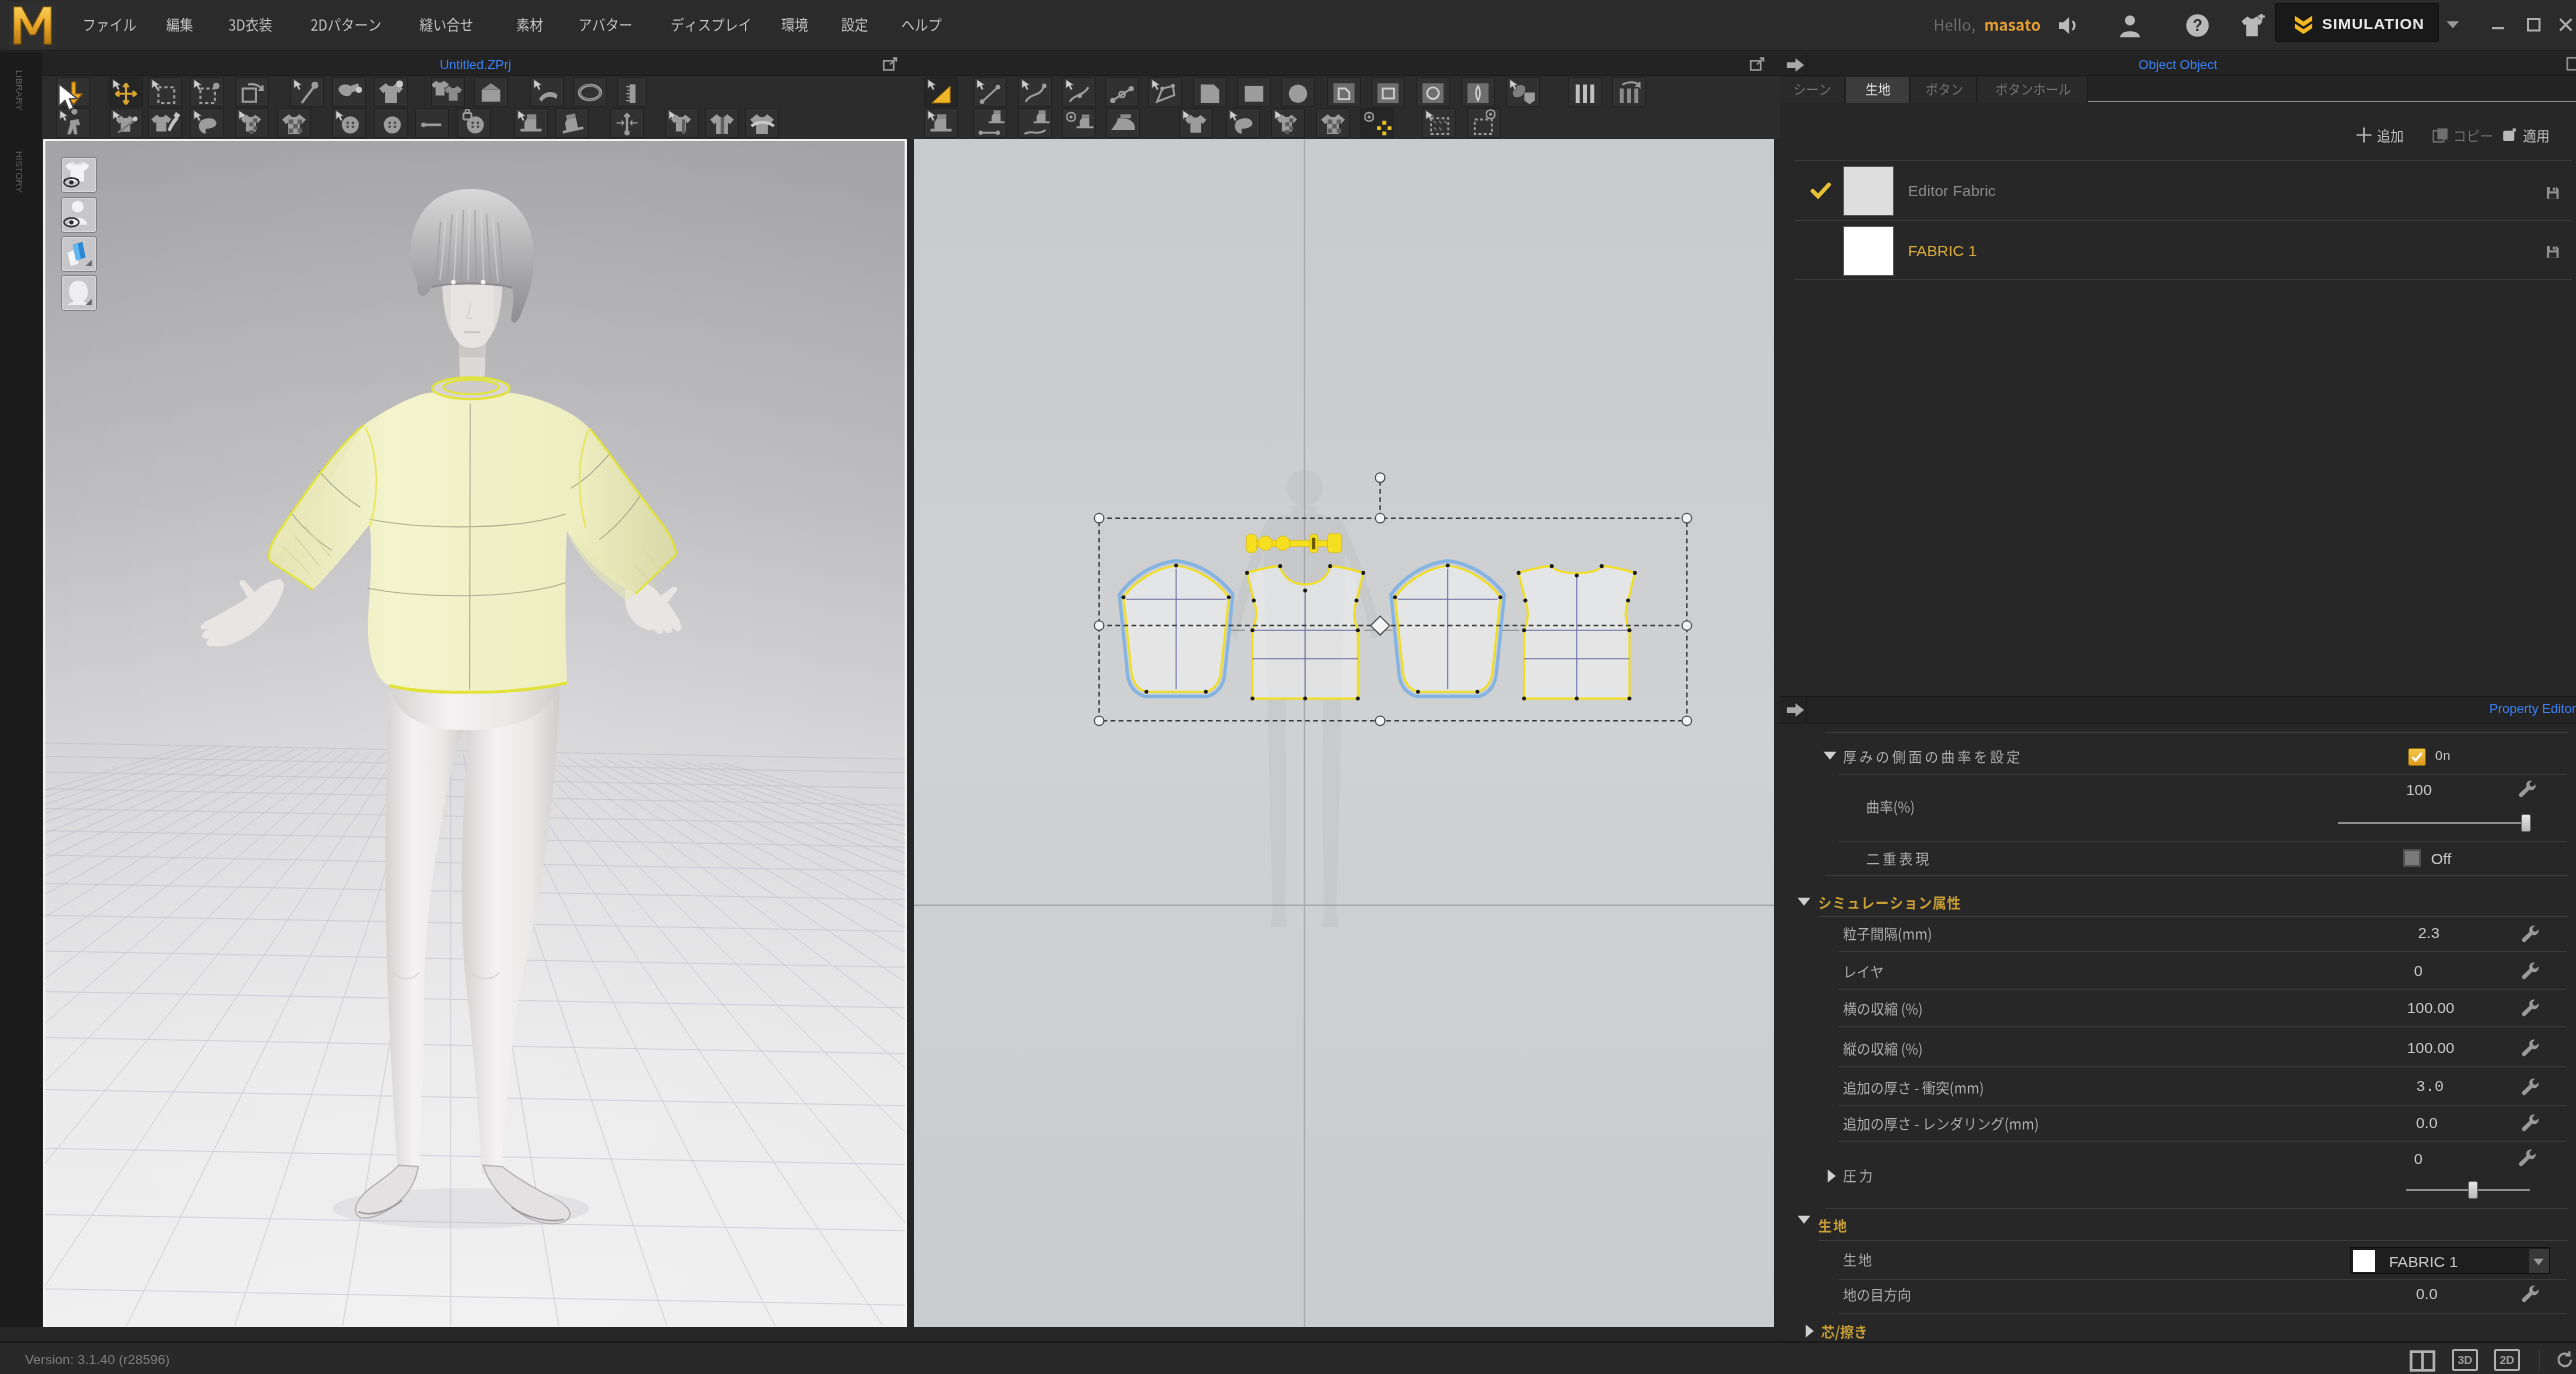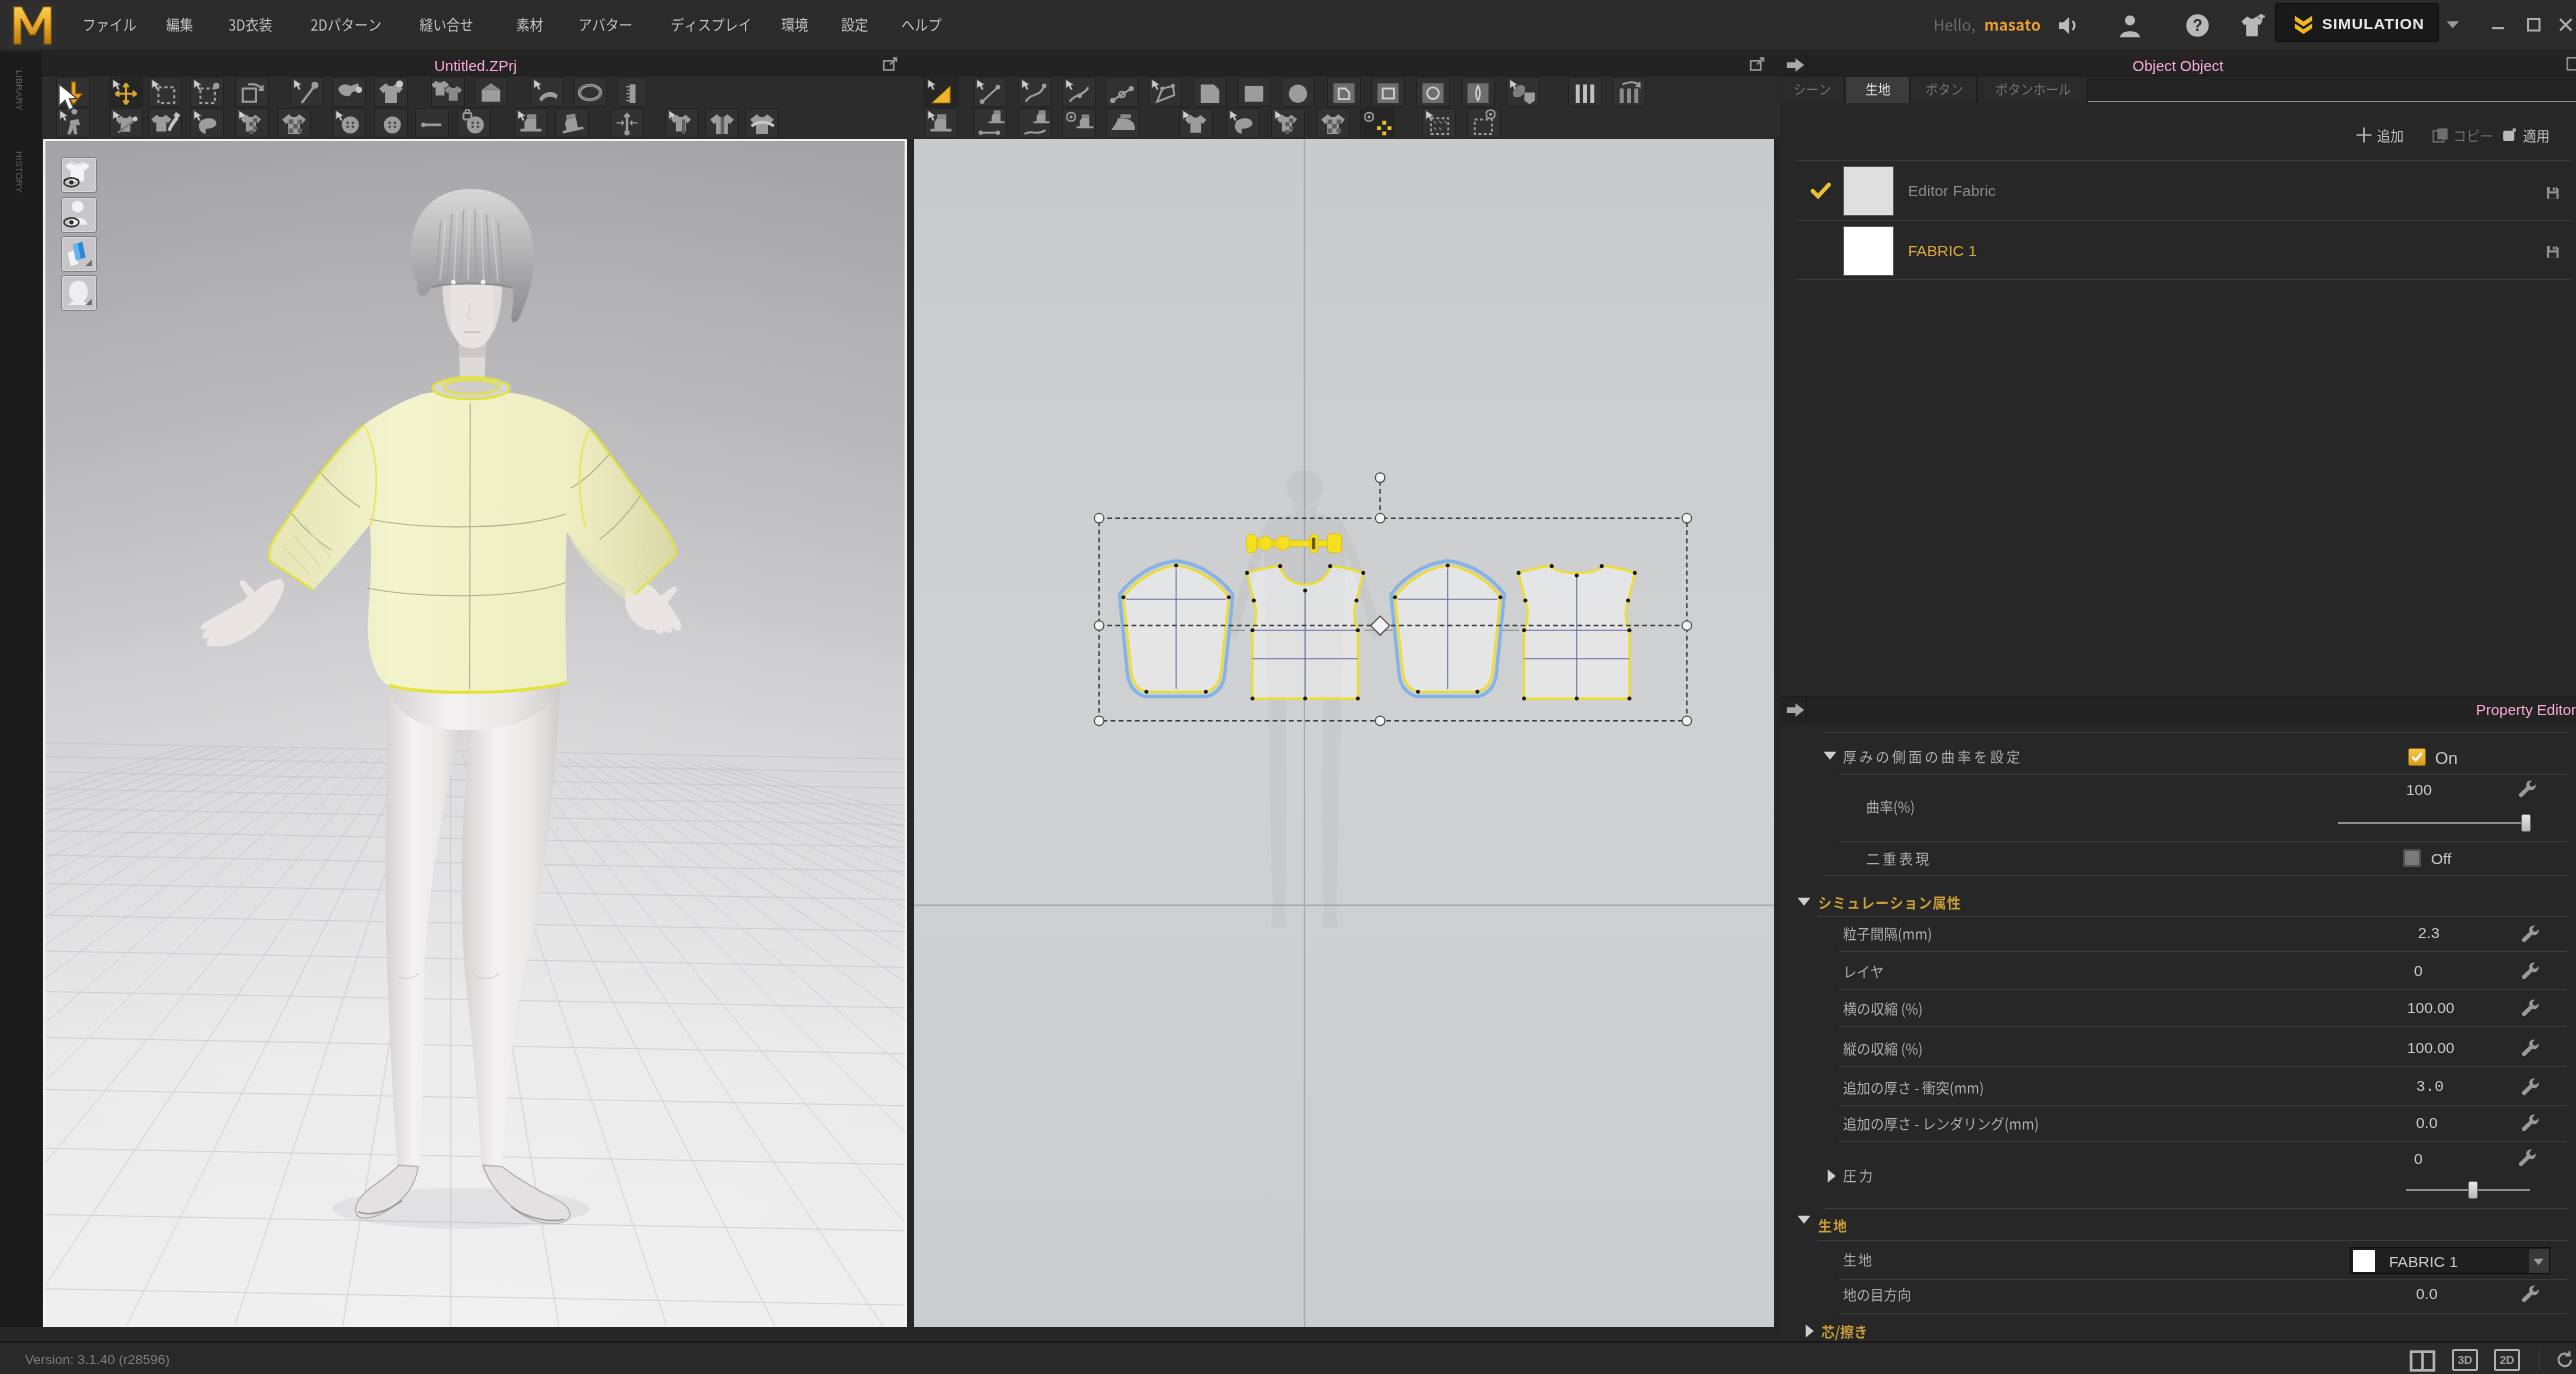--- a/index.html
+++ b/index.html
@@ -1,17 +1,17 @@
 <!DOCTYPE html>
 <html style="font-size:10.8px"><head><meta charset="utf-8"><style>
 *{margin:0;padding:0;box-sizing:border-box}
 html,body{width:2576px;height:1374px;overflow:hidden;background:#2c2c2c;
  font-family:"Liberation Sans",sans-serif;}
 .abs{position:absolute}
-.ttl{position:absolute;font-size:15px;color:#f9a8d4}
+.ttl{position:absolute;font-size:13px;color:#3b82f6}
 svg{display:block}
 </style></head><body>
 <div class="abs" style="left:0;top:0;width:2576px;height:1374px;background:#262626">
 
 <div class="abs" style="left:0;top:0;width:2576px;height:51px;background:#2b2b2b;border-bottom:1.4px solid #1e1e1e"></div>
 <div class="abs" style="left:8.8px;top:2px;width:47px;height:47px;background:#2f2f2f;"></div>
 <svg class="abs" style="left:10.8px;top:4px" width="43" height="43" viewBox="0 0 64 64">
 <defs>
         <linearGradient id="gold" x1="0" y1="0" x2="0" y2="1">
 <stop offset="0" stop-color="#f8cf56"></stop>
@@ -905,21 +905,21 @@
 <svg class="abs" style="left:1822px;top:749px" width="16" height="13.5" viewBox="0 0 20 16">
       <path d="M2 3 L18 3 L10 13 Z" fill="#cfcfcf"></path>
     </svg>
 <svg style="position:absolute;left:1843px;top:745px;" width="180" height="23" viewBox="0 -26 267 34">
       <path fill="#b0b0b0" d="M7.4 -11H15.6V-9.5H7.4ZM7.4 -13.5H15.6V-12.1H7.4ZM6 -14.6V-8.4H17.1V-14.6ZM11 -4.8V-3.5H4.3V-2.2H11V0.1C11 0.4 10.9 0.4 10.5 0.4C10.2 0.5 9 0.5 7.7 0.4C7.9 0.8 8.1 1.4 8.2 1.8C9.9 1.8 10.9 1.8 11.6 1.6C12.3 1.4 12.4 0.9 12.4 0.1V-2.2H19.3V-3.5H12.4V-3.7C14.1 -4.4 16 -5.3 17.3 -6.4L16.4 -7.2L16.1 -7.1H5.9V-5.9H14.4C13.7 -5.5 12.9 -5.1 12.1 -4.8ZM2.7 -17.3V-10.8C2.7 -7.4 2.5 -2.6 0.7 0.9C1.1 1 1.7 1.5 2 1.7C3.9 -1.9 4.2 -7.2 4.2 -10.8V-15.8H19.1V-17.3Z M41.4 -11.3 39.8 -11.5C39.8 -10.9 39.8 -10.1 39.8 -9.5C39.7 -9 39.7 -8.4 39.6 -7.8C38 -8.7 36.1 -9.4 34 -9.6C34.9 -11.7 35.8 -13.9 36.3 -14.9C36.5 -15.2 36.7 -15.4 36.9 -15.6L35.9 -16.5C35.6 -16.4 35.2 -16.3 34.8 -16.3C34 -16.2 31.3 -16.1 30.3 -16.1C29.9 -16.1 29.3 -16.1 28.8 -16.1L28.8 -14.3C29.3 -14.4 29.9 -14.5 30.3 -14.5C31.3 -14.5 33.7 -14.7 34.5 -14.7C33.9 -13.3 33.1 -11.4 32.4 -9.7C28.4 -9.6 25.7 -7.1 25.7 -3.8C25.7 -2 26.8 -0.8 28.3 -0.8C29.4 -0.8 30.2 -1.2 30.9 -2.4C31.6 -3.6 32.6 -6.2 33.4 -8.1C35.5 -7.9 37.5 -7.1 39.2 -6.1C38.6 -3.7 37.1 -1.4 33.9 0.1L35.3 1.3C38.2 -0.3 39.7 -2.4 40.6 -5.2C41.4 -4.6 42.1 -4 42.7 -3.5L43.4 -5.4C42.8 -5.9 42 -6.5 41 -7.1C41.2 -8.3 41.3 -9.7 41.4 -11.3ZM31.8 -8.1C31.1 -6.4 30.3 -4.4 29.6 -3.3C29.2 -2.8 28.9 -2.6 28.4 -2.6C27.7 -2.6 27.2 -3.1 27.2 -4.1C27.2 -6 28.9 -7.9 31.8 -8.1Z M58.1 -14.1C57.9 -12.1 57.5 -10 57 -8.2C55.9 -4.5 54.9 -3 53.9 -3C53 -3 51.8 -4.2 51.8 -7C51.8 -10 54.2 -13.6 58.1 -14.1ZM59.8 -14.2C63.2 -13.8 65.2 -11.1 65.2 -7.8C65.2 -4 62.6 -1.9 60.1 -1.2C59.6 -1.1 59 -1 58.3 -0.9L59.3 0.7C64.1 0 66.9 -3.1 66.9 -7.7C66.9 -12.2 63.8 -15.8 59.1 -15.8C54.2 -15.8 50.3 -11.6 50.3 -6.8C50.3 -3.2 52.1 -1 53.9 -1C55.7 -1 57.3 -3.3 58.6 -7.8C59.1 -9.9 59.5 -12.1 59.8 -14.2Z M80.7 -11.8H83.8V-9H80.7ZM80.7 -7.7H83.8V-4.9H80.7ZM80.7 -15.8H83.8V-13.1H80.7ZM79.3 -17.2V-3.6H85.2V-17.2ZM82.9 -2.5C83.5 -1.3 84.3 0.2 84.6 1.2L85.8 0.4C85.5 -0.5 84.7 -2 84 -3.1ZM86.8 -16.2V-3.2H88.1V-16.2ZM90.2 -18.2V-0.2C90.2 0.1 90.1 0.2 89.8 0.2C89.5 0.2 88.6 0.2 87.6 0.2C87.8 0.7 88 1.3 88 1.8C89.4 1.8 90.3 1.7 90.8 1.5C91.4 1.2 91.6 0.7 91.6 -0.2V-18.2ZM80.5 -3.1C80 -1.9 79 -0.3 78 0.7C78.3 0.9 78.9 1.4 79.1 1.6C80.1 0.6 81.1 -1 81.8 -2.4ZM77.4 -18.4C76.5 -15 74.8 -11.6 73.1 -9.4C73.3 -9 73.7 -8.1 73.9 -7.7C74.5 -8.6 75.2 -9.5 75.8 -10.6V1.8H77.3V-13.6C77.9 -15 78.4 -16.5 78.8 -18Z M104.8 -7.3H109.1V-4.9H104.8ZM104.8 -8.7V-11.1H109.1V-8.7ZM104.8 -3.5H109.1V-0.9H104.8ZM98.1 -17V-15.4H105.9C105.8 -14.5 105.6 -13.5 105.4 -12.7H99.1V1.8H100.5V0.6H113.6V1.8H115.1V-12.7H106.9L107.7 -15.4H116.1V-17ZM100.5 -0.9V-11.1H103.4V-0.9ZM113.6 -0.9H110.5V-11.1H113.6Z M130.8 -14.1C130.6 -12.1 130.2 -10 129.7 -8.2C128.7 -4.5 127.6 -3 126.6 -3C125.7 -3 124.6 -4.2 124.6 -7C124.6 -10 126.9 -13.6 130.8 -14.1ZM132.5 -14.2C136 -13.8 137.9 -11.1 137.9 -7.8C137.9 -4 135.4 -1.9 132.8 -1.2C132.3 -1.1 131.7 -1 131 -0.9L132 0.7C136.8 0 139.6 -3.1 139.6 -7.7C139.6 -12.2 136.6 -15.8 131.8 -15.8C126.9 -15.8 123 -11.6 123 -6.8C123 -3.2 124.8 -1 126.6 -1C128.5 -1 130.1 -3.3 131.3 -7.8C131.9 -9.9 132.3 -12.1 132.5 -14.2Z M157.2 -18.3V-14.1H153.8V-18.3H152.3V-14.1H147.4V1.8H148.9V0.4H162.3V1.7H163.8V-14.1H158.7V-18.3ZM148.9 -1.3V-6.1H152.3V-1.3ZM162.3 -1.3H158.7V-6.1H162.3ZM153.8 -1.3V-6.1H157.2V-1.3ZM148.9 -7.7V-12.5H152.3V-7.7ZM162.3 -7.7H158.7V-12.5H162.3ZM153.8 -7.7V-12.5H157.2V-7.7Z M186.7 -13.9C185.9 -13 184.6 -11.8 183.5 -11.1L184.7 -10.4C185.7 -11.1 187 -12.1 188 -13.1ZM170.7 -6.9 171.4 -5.5C172.8 -6.2 174.5 -7 176.1 -7.9L175.8 -9.1C173.9 -8.3 172 -7.4 170.7 -6.9ZM171.4 -12.6C172.5 -12 173.9 -10.9 174.6 -10.2L175.7 -11.2C175 -11.9 173.5 -12.9 172.4 -13.6ZM183.2 -8.4C184.8 -7.6 186.8 -6.2 187.8 -5.3L188.9 -6.4C187.8 -7.3 185.8 -8.6 184.2 -9.4ZM180.8 -9.3C181.2 -8.8 181.6 -8.2 182 -7.7L178.6 -7.5C180 -9 181.6 -10.9 182.8 -12.5L181.6 -13.2C181 -12.3 180.3 -11.2 179.5 -10.2C179 -10.6 178.5 -11.1 177.9 -11.5C178.6 -12.3 179.3 -13.3 180 -14.3L179.5 -14.5H188.3V-16H180.5V-18.5H179V-16H171.4V-14.5H178.4C178 -13.8 177.5 -12.9 177 -12.2L176.4 -12.6L175.7 -11.6C176.6 -10.9 177.8 -10 178.6 -9.2C178.1 -8.6 177.5 -7.9 177 -7.4L175.4 -7.3L175.6 -5.9L182.7 -6.5C183 -6 183.2 -5.6 183.3 -5.2L184.5 -5.9C184.1 -7 182.9 -8.6 181.9 -9.9ZM170.8 -4.2V-2.7H179V1.8H180.5V-2.7H188.8V-4.2H180.5V-5.9H179V-4.2Z M211.8 -9.7 211.1 -11.4C210.5 -11 210.1 -10.8 209.4 -10.5C208.4 -10 207.2 -9.4 205.8 -8.7C205.5 -10 204.4 -10.7 203.1 -10.7C202.2 -10.7 201 -10.4 200.3 -9.9C200.9 -10.9 201.6 -12.1 202.1 -13.3C204.3 -13.4 206.8 -13.6 208.8 -13.9L208.8 -15.5C206.9 -15.2 204.7 -15 202.6 -14.8C202.9 -15.9 203.1 -16.7 203.2 -17.4L201.6 -17.6C201.5 -16.7 201.3 -15.8 201.1 -14.8L199.7 -14.8C198.8 -14.8 197.4 -14.9 196.3 -15V-13.4C197.4 -13.3 198.8 -13.2 199.6 -13.2H200.5C199.7 -11.5 198.4 -9.2 195.8 -6.5L197.2 -5.4C197.9 -6.3 198.5 -7.1 199.1 -7.7C200 -8.6 201.3 -9.3 202.5 -9.3C203.5 -9.3 204.2 -8.9 204.4 -7.9C202 -6.6 199.6 -5 199.6 -2.4C199.6 0.3 201.9 1 204.8 1C206.6 1 208.8 0.8 210.4 0.6L210.4 -1.2C208.6 -0.8 206.5 -0.6 204.9 -0.6C202.8 -0.6 201.2 -0.9 201.2 -2.6C201.2 -4.1 202.5 -5.2 204.4 -6.3C204.4 -5.2 204.4 -3.7 204.4 -2.9H205.9L205.9 -7.1C207.4 -7.9 208.8 -8.5 210 -9C210.5 -9.2 211.2 -9.5 211.8 -9.7Z M219.9 -11.8V-10.5H225.9V-11.8ZM220 -17.7V-16.4H225.9V-17.7ZM219.9 -8.9V-7.6H225.9V-8.9ZM218.9 -14.8V-13.4H226.6V-14.8ZM228.2 -17.8V-15.1C228.2 -13.6 227.9 -11.8 226 -10.4C226.3 -10.2 226.8 -9.6 227.1 -9.3C229.2 -10.8 229.7 -13.2 229.7 -15.1V-16.3H233.1V-12.4C233.1 -10.8 233.5 -10.4 234.8 -10.4C235 -10.4 235.9 -10.4 236.2 -10.4C237.2 -10.4 237.6 -11 237.8 -13.6C237.3 -13.7 236.8 -14 236.5 -14.2C236.4 -12.1 236.4 -11.8 236 -11.8C235.8 -11.8 235.1 -11.8 235 -11.8C234.6 -11.8 234.6 -11.9 234.6 -12.4V-17.8ZM226.9 -9V-7.4H234.6C234 -5.7 233.1 -4.3 231.9 -3.1C230.8 -4.4 229.9 -5.8 229.3 -7.4L228 -6.9C228.6 -5.1 229.6 -3.5 230.8 -2.1C229.4 -1 227.7 -0.2 226 0.3C226.3 0.7 226.7 1.3 226.8 1.8C228.7 1.2 230.4 0.3 231.9 -1C233.3 0.2 234.9 1.1 236.8 1.7C237 1.3 237.4 0.7 237.8 0.3C236 -0.2 234.4 -1 233.1 -2.1C234.6 -3.7 235.8 -5.9 236.5 -8.6L235.5 -9L235.3 -9ZM219.9 -5.9V1.5H221.2V0.5H225.9V-5.9ZM221.2 -4.5H224.6V-0.9H221.2Z M246.9 -8.3C246.5 -4.3 245.4 -1.1 243.1 0.7C243.5 1 244.1 1.6 244.4 1.9C245.7 0.6 246.7 -1.1 247.4 -3.1C249.2 0.7 252.3 1.5 256.5 1.5H261.2C261.3 1 261.6 0.2 261.8 -0.2C260.8 -0.2 257.3 -0.2 256.6 -0.2C255.4 -0.2 254.3 -0.3 253.3 -0.5V-4.9H259.3V-6.5H253.3V-10.2H258.5V-11.7H246.7V-10.2H251.7V-0.9C250.1 -1.6 248.8 -2.9 248 -5.2C248.2 -6.1 248.4 -7.1 248.5 -8.1ZM244.1 -15.9V-11.2H245.6V-14.4H259.4V-11.2H261V-15.9H253.3V-18.5H251.7V-15.9Z"></path>
     </svg>
 <div class="abs" style="left:2408px;top:748px;width:18px;height:18px;background:linear-gradient(#f4c84a,#dC9a1e);border:0.7px solid #8a6a10;border-radius:2px"></div>
 <svg class="abs" style="left:2409px;top:749px" width="16" height="16" viewBox="0 0 24 24">
       <path d="M5 12 L10 17 L19 6" stroke="#fff" stroke-width="3.5" fill="none"></path>
     </svg>
-<div class="abs" style="left:2435px;top:749px;font-size:17px;color:#c8c8c8;font-family:Liberation Sans, sans-serif">On</div>
+<div class="abs" style="left:2435px;top:749px;font-size:13px;color:#c8c8c8;font-family:Liberation Mono, monospace">On</div>
 <div class="abs" style="left:1839px;top:774px;width:728px;height:0.7px;background:#3c3c3c"></div>
 <svg style="position:absolute;left:1866px;top:795px;" width="49" height="23" viewBox="0 -26 73 34">
       <path fill="#b0b0b0" d="M11.8 -18.3V-14.1H8.3V-18.3H6.8V-14.1H2V1.8H3.4V0.4H16.9V1.7H18.3V-14.1H13.2V-18.3ZM3.4 -1.3V-6.1H6.8V-1.3ZM16.9 -1.3H13.2V-6.1H16.9ZM8.3 -1.3V-6.1H11.8V-1.3ZM3.4 -7.7V-12.5H6.8V-7.7ZM16.9 -7.7H13.2V-12.5H16.9ZM8.3 -7.7V-12.5H11.8V-7.7Z M37.2 -13.9C36.5 -13 35.1 -11.8 34.1 -11.1L35.2 -10.4C36.2 -11.1 37.5 -12.1 38.6 -13.1ZM21.3 -6.9 22 -5.5C23.4 -6.2 25 -7 26.6 -7.9L26.4 -9.1C24.5 -8.3 22.5 -7.4 21.3 -6.9ZM22 -12.6C23.1 -12 24.5 -10.9 25.2 -10.2L26.2 -11.2C25.5 -11.9 24.1 -12.9 23 -13.6ZM33.7 -8.4C35.3 -7.6 37.3 -6.2 38.3 -5.3L39.4 -6.4C38.4 -7.3 36.4 -8.6 34.8 -9.4ZM31.4 -9.3C31.8 -8.8 32.2 -8.2 32.6 -7.7L29.1 -7.5C30.6 -9 32.1 -10.9 33.4 -12.5L32.2 -13.2C31.6 -12.3 30.8 -11.2 30 -10.2C29.6 -10.6 29 -11.1 28.5 -11.5C29.1 -12.3 29.9 -13.3 30.5 -14.3L30.1 -14.5H38.8V-16H31.1V-18.5H29.5V-16H21.9V-14.5H29C28.6 -13.8 28.1 -12.9 27.5 -12.2L27 -12.6L26.2 -11.6C27.2 -10.9 28.4 -10 29.2 -9.2C28.6 -8.6 28.1 -7.9 27.5 -7.4L26 -7.3L26.2 -5.9L33.3 -6.5C33.6 -6 33.8 -5.6 33.9 -5.2L35.1 -5.9C34.6 -7 33.5 -8.6 32.5 -9.9ZM21.3 -4.2V-2.7H29.5V1.8H31.1V-2.7H39.4V-4.2H31.1V-5.9H29.5V-4.2Z M45.3 4.3 46.5 3.8C44.7 0.6 43.9 -3.1 43.9 -6.8C43.9 -10.6 44.7 -14.3 46.5 -17.4L45.3 -18C43.5 -14.7 42.3 -11.2 42.3 -6.8C42.3 -2.5 43.5 1 45.3 4.3Z M51.5 -6.2C53.5 -6.2 54.9 -8.1 54.9 -11.4C54.9 -14.6 53.5 -16.4 51.5 -16.4C49.4 -16.4 48.1 -14.6 48.1 -11.4C48.1 -8.1 49.4 -6.2 51.5 -6.2ZM51.5 -7.5C50.3 -7.5 49.5 -8.8 49.5 -11.4C49.5 -13.9 50.3 -15.2 51.5 -15.2C52.6 -15.2 53.4 -13.9 53.4 -11.4C53.4 -8.8 52.6 -7.5 51.5 -7.5ZM51.9 0.3H53.2L61.3 -16.4H60.1ZM61.8 0.3C63.8 0.3 65.2 -1.6 65.2 -4.8C65.2 -8.1 63.8 -9.9 61.8 -9.9C59.8 -9.9 58.5 -8.1 58.5 -4.8C58.5 -1.6 59.8 0.3 61.8 0.3ZM61.8 -0.9C60.6 -0.9 59.8 -2.2 59.8 -4.8C59.8 -7.4 60.6 -8.6 61.8 -8.6C63 -8.6 63.8 -7.4 63.8 -4.8C63.8 -2.2 63 -0.9 61.8 -0.9Z M68 4.3C69.8 1 70.9 -2.5 70.9 -6.8C70.9 -11.2 69.8 -14.7 68 -18L66.8 -17.4C68.6 -14.3 69.4 -10.6 69.4 -6.8C69.4 -3.1 68.6 0.6 66.8 3.8Z"></path>
     </svg>
 <div class="abs" style="left:2406px;top:781px;font-size:15.5px;color:#c8c8c8;font-family:'Liberation Sans'">100</div>
 <svg class="abs" style="left:2515px;top:778px" width="24" height="24" viewBox="0 0 24 24">
       <path d="M20.5 6.2 a4.6 4.6 0 0 1 -6.2 5.6 L7.5 18.6 a2.1 2.1 0 0 1 -3 -3 L11.4 9 a4.6 4.6 0 0 1 5.6 -6.2 L14.5 5.3 L15 8.2 L18 8.7 Z" fill="#9a9a9a"></path>
     </svg>
 <div class="abs" style="left:2338px;top:822px;width:192px;height:2px;background:#8f8f8f"></div>
 <div class="abs" style="left:2521px;top:814px;width:10px;height:18px;background:linear-gradient(#e8e8e8,#b8b8b8);border:0.7px solid #666;border-radius:2px"></div>

